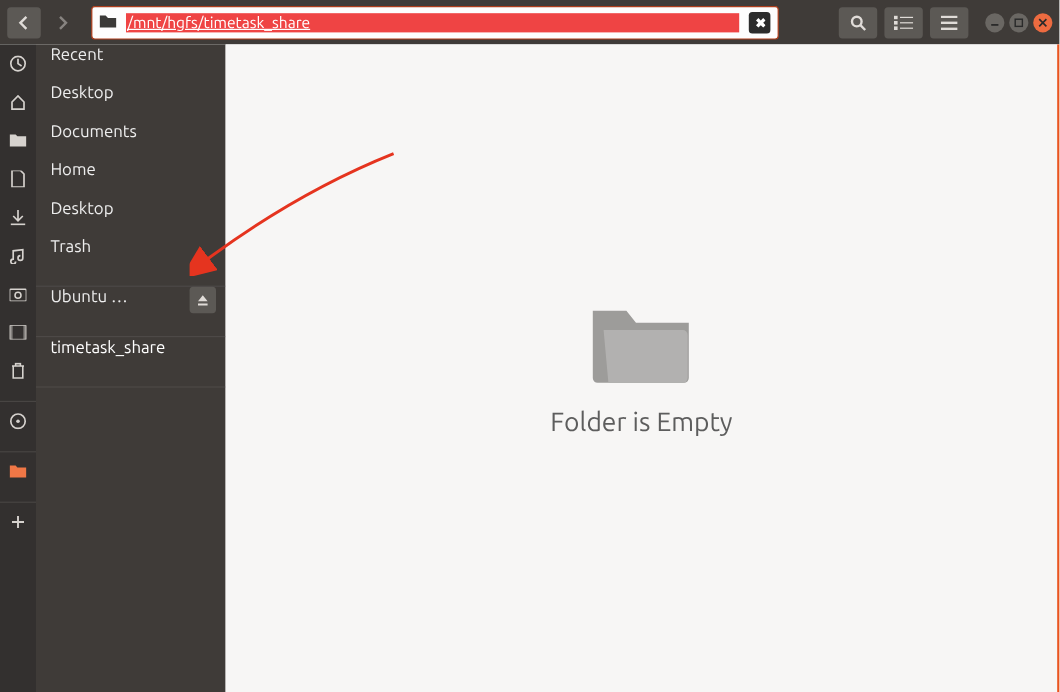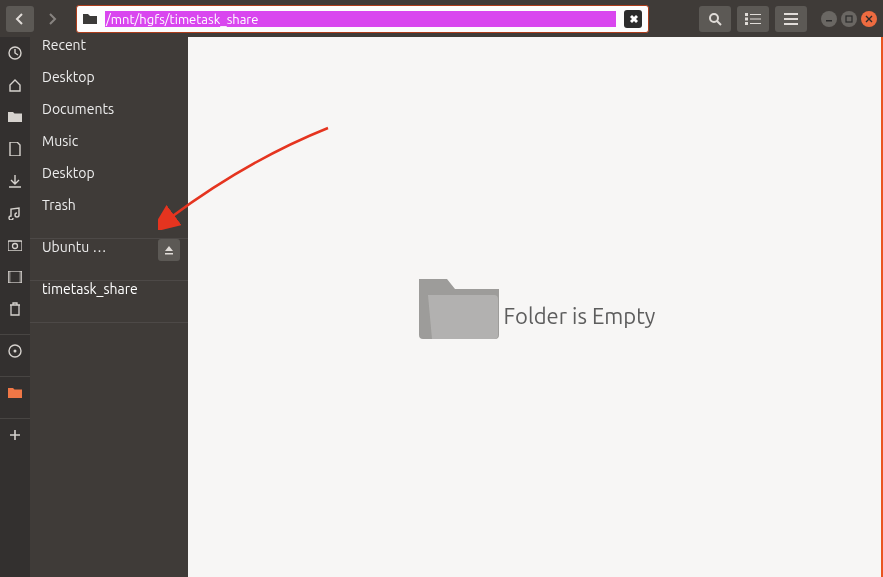--- a/index.html
+++ b/index.html
@@ -32,22 +32,23 @@
   display: flex;
   align-items: center;
   padding: 0 6px;
   gap: 8px;
 }
 .pathbar .folder-ico { color: #3b3a38; }
 .pathbar .path-text {
   flex: 1;
   font-size: 13px;
   color: #fff;
-  background: #d946ef;
+  background: #ef4444;
   padding: 1px 1px;
+  text-decoration: underline;
 }
 .pathbar .clear-btn {
   width: 18px; height: 18px;
   background: #2c2c2c;
   border-radius: 3px;
   display: flex; align-items: center; justify-content: center;
   color: #fff;
   font-size: 10px;
 }
 .tool-btns { display: flex; gap: 6px; margin-left: 40px; }
@@ -128,21 +129,21 @@
   flex: 1;
   background: #f7f6f5;
   position: relative;
   border-right: 2px solid #e95420;
   display: flex;
   align-items: center;
   justify-content: center;
 }
 .empty {
   display: flex;
-  flex-direction: row;
+  flex-direction: column;
   align-items: center;
   color: #5d5d5d;
 }
 .empty-icon { opacity: 0.85; }
 .empty-text { margin-top: 16px; font-size: 22px; color: #5d5d5d; }
 
 
 .arrow-annot {
   position: absolute;
   pointer-events: none;
@@ -302,21 +303,21 @@
     <div class="side-item">
         <span>Recent</span>
       </div>
     <div class="side-item">
         <span>Desktop</span>
       </div>
     <div class="side-item">
         <span>Documents</span>
       </div>
     <div class="side-item">
-        <span>Music</span>
+        <span>Home</span>
       </div>
     <div class="side-item">
         <span>Desktop</span>
       </div>
     <div class="side-item">
         <span>Trash</span>
       </div>
     <div class="side-spacer"></div>
     <div class="side-divider"></div>
     <div class="side-item">

